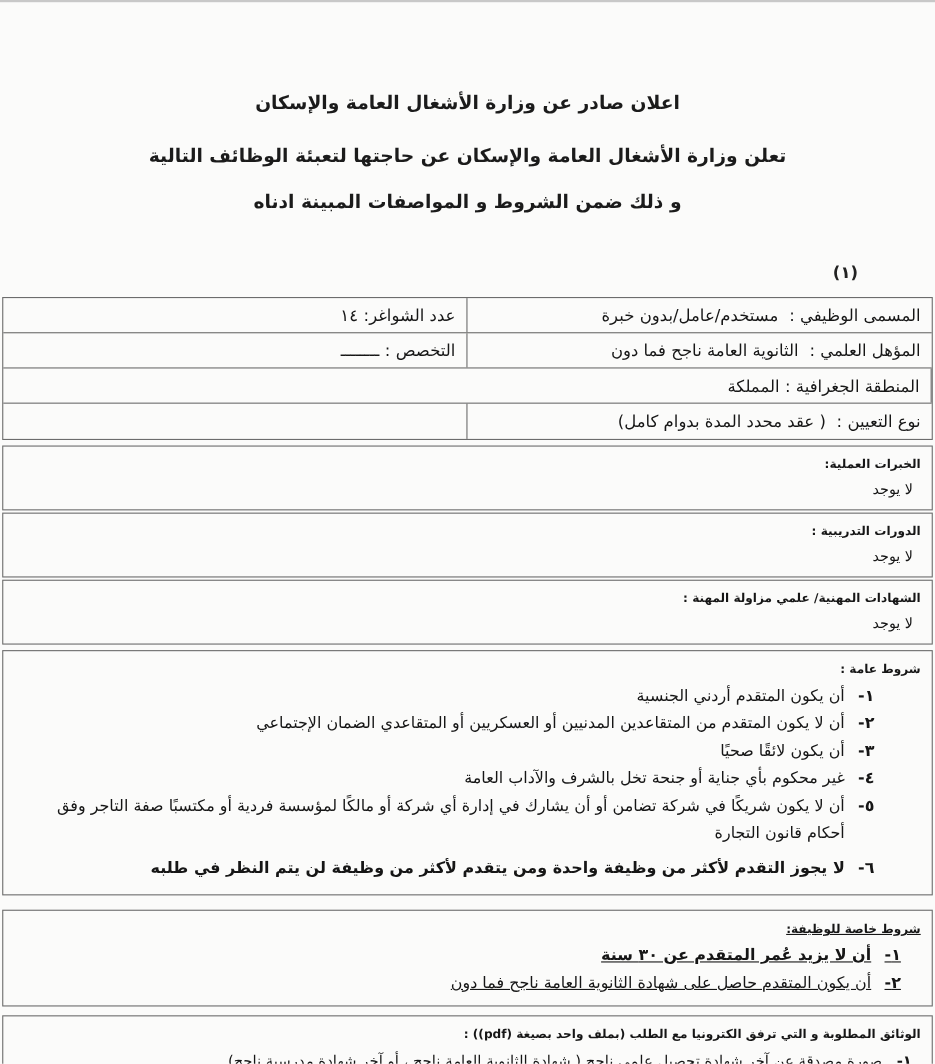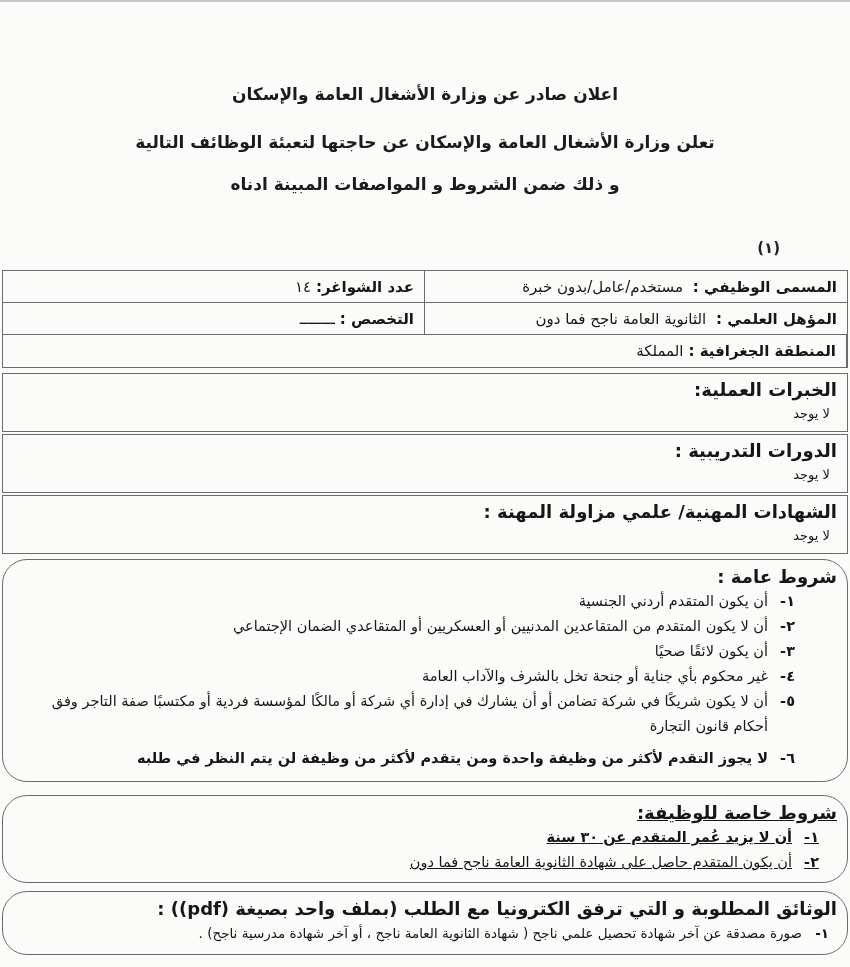--- a/index.html
+++ b/index.html
@@ -32,31 +32,31 @@
 
   .doc { position: absolute; top: 268px; right: 2px; left: 2px; }
   .box { border: 1px solid #6c6c6c; background: transparent; }
 
   
   .irow { display: flex; align-items: center; height: 32px; border-bottom: 1px solid #6c6c6c; font-size: 15px; }
   .irow:last-child { border-bottom: none; }
   .cell { padding: 0 10px; white-space: nowrap; overflow: hidden; }
   .cell.main { flex: 0 0 50%; }
   .cell.side { flex: 0 0 50%; border-right: 1px solid #6c6c6c; height: 100%; display: flex; align-items: center; }
-  .lbl { font-weight: bold; }
+  .lbl { font-weight: normal; }
   .val { margin-right: 5px; }
 
   
   .two-line { padding: 3px 10px 5px; margin-top: 5px; }
   .two-line.tight { margin-top: 2px; }
-  .sec-title { font-weight: bold; font-size: 18px; line-height: 25px; }
+  .sec-title { font-weight: bold; font-size: 11px; line-height: 25px; }
   .sec-value { font-size: 13px; line-height: 24px; padding-right: 7px; }
 
   
-  .cond-box { padding: 4px 10px 10px; margin-top: 5px; border-radius: 25px; }
+  .cond-box { padding: 4px 10px 10px; margin-top: 5px; }
   .cond-box.special { margin-top: 13px; padding-bottom: 7px; text-decoration: underline; }
   .cond-box.docs { margin-top: 8px; padding-bottom: 9px; }
   .cond-list { list-style: none; padding: 0 42px 0 8px; }
   .cond-list li { display: flex; gap: 7px; font-size: 14.5px; line-height: 25px; align-items: flex-start; }
   .cond-list li .num { font-weight: bold; flex: 0 0 auto; min-width: 20px; }
   .cond-list li.bold { font-weight: bold; }
   .cond-list li.spaced { margin-top: 7px; }
   .cond-box.special .cond-list { padding-right: 18px; }
   .cond-box.docs .cond-list { padding-right: 8px; }
   .cond-box.docs .cond-list li { font-size: 13.5px; line-height: 24px; }
@@ -92,20 +92,30 @@
       </div>
       <div class="cell side">
         <span class="lbl">التخصص :</span>
         <span class="val">ــــــــ</span>
       </div>
     </div>
     <div class="irow">
       <div class="cell side">
         <span class="lbl">المنطقة الجغرافية :</span>
         <span class="val">المملكة</span>
+      </div>
+    </div>
+    <div class="irow">
+      <div class="cell main">
+        <span class="lbl">نوع التعيين :</span>
+        <span class="val">( عقد محدد المدة بدوام كامل)</span>
+      </div>
+      <div class="cell side">
+        <span class="lbl"></span>
+        <span class="val"></span>
       </div>
     </div>
   </div>
 
   <div class="box two-line">
     <div class="sec-title">الخبرات العملية:</div>
     <div class="sec-value">لا يوجد</div>
   </div>
 
   <div class="box two-line tight">

